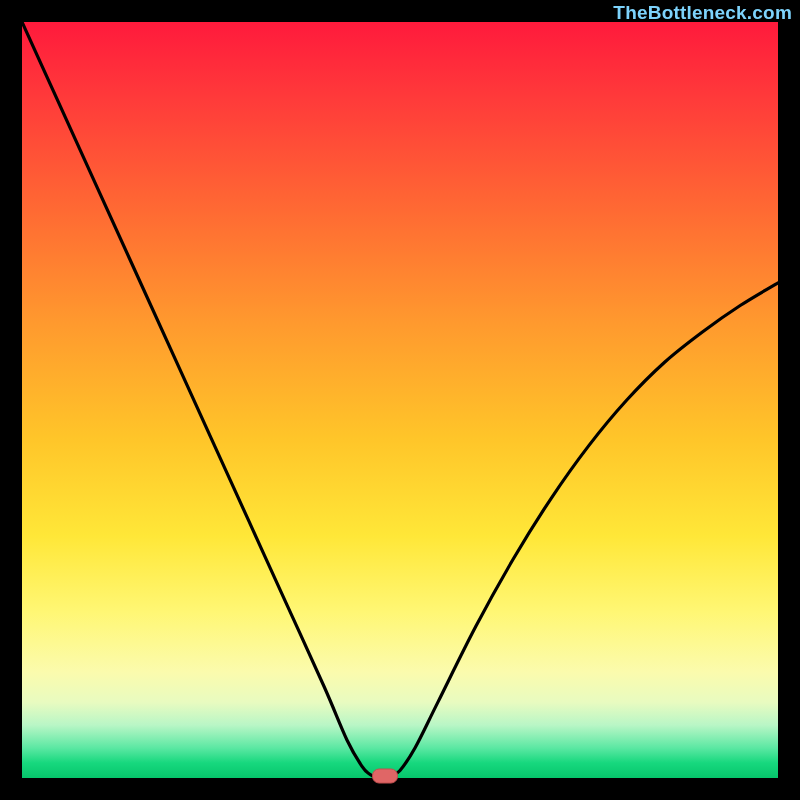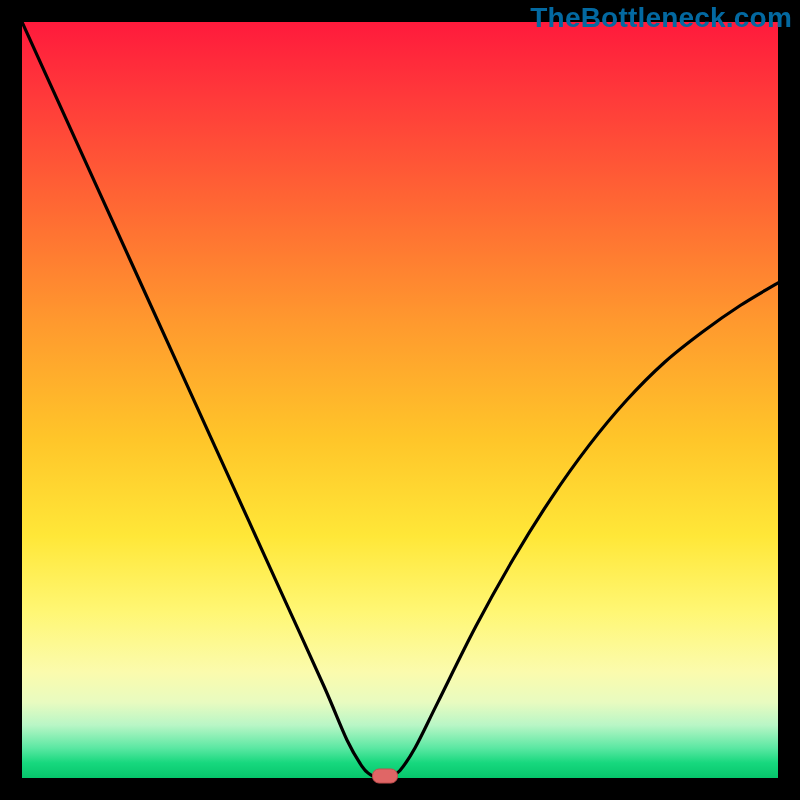--- a/index.html
+++ b/index.html
@@ -37,22 +37,22 @@
       #e8fbc0 90%,
       #b9f6c6 93%,
       #5ce8a3 96%,
       #17d87e 98%,
       #06c56b 100%);
   }
   .watermark {
     position: absolute;
     top: 2px;
     right: 8px;
-    color: #0369a1;
-    font-size: 28px;
+    color: #7dd3fc;
+    font-size: 19px;
     font-weight: 600;
     letter-spacing: 0.2px;
   }
   svg.curve {
     position: absolute;
     left: 22px;
     top: 22px;
     width: 756px;
     height: 756px;
   }

